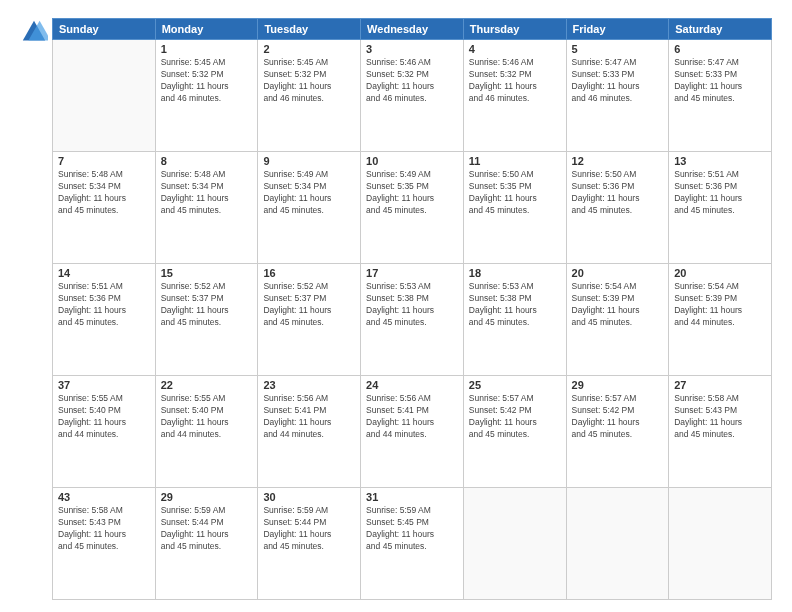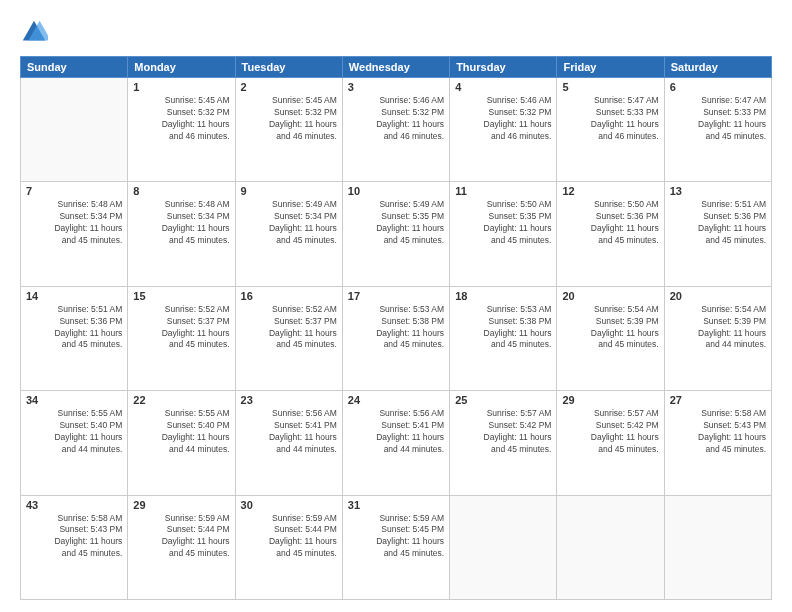--- a/index.html
+++ b/index.html
@@ -8,21 +8,21 @@
       background: #fff;
       width: 792px;
       height: 612px;
       overflow: hidden;
     }
     .page {
       width: 792px;
       height: 612px;
       padding: 18px 20px 12px 20px;
       display: flex;
-      flex-direction: column;
+      flex-direction: row;
     }
     .header {
       display: flex;
       justify-content: space-between;
       align-items: flex-start;
       margin-bottom: 10px;
     }
     .logo {
       display: flex;
       align-items: center;
@@ -85,21 +85,20 @@
     .day-number {
       font-size: 11px;
       font-weight: bold;
       color: #333;
       margin-bottom: 2px;
     }
     .day-info {
       font-size: 8.5px;
       line-height: 1.4;
       color: #444;
-      text-align: right;
     }
     .empty-cell {
       background: #f9f9f9;
     }
   </style>
 </head>
 <body>
 
 <div class="page">
   <div class="header">
@@ -274,21 +273,21 @@
           <td>
             <div class="day-number">20</div>
             <div class="day-info" style="white-space: pre-line;">Sunrise: 5:54 AM
 Sunset: 5:39 PM
 Daylight: 11 hours
 and 44 minutes.</div>
           </td>
         </tr>
         <tr>
           <td>
-            <div class="day-number">34</div>
+            <div class="day-number">37</div>
             <div class="day-info" style="white-space: pre-line;">Sunrise: 5:55 AM
 Sunset: 5:40 PM
 Daylight: 11 hours
 and 44 minutes.</div>
           </td>
           <td>
             <div class="day-number">22</div>
             <div class="day-info" style="white-space: pre-line;">Sunrise: 5:55 AM
 Sunset: 5:40 PM
 Daylight: 11 hours

